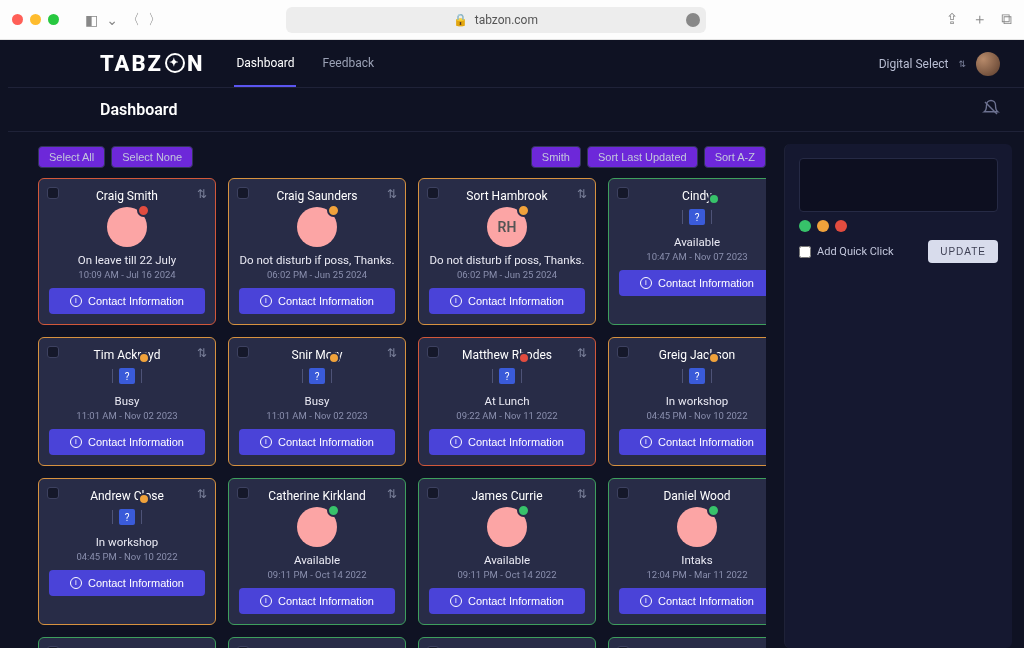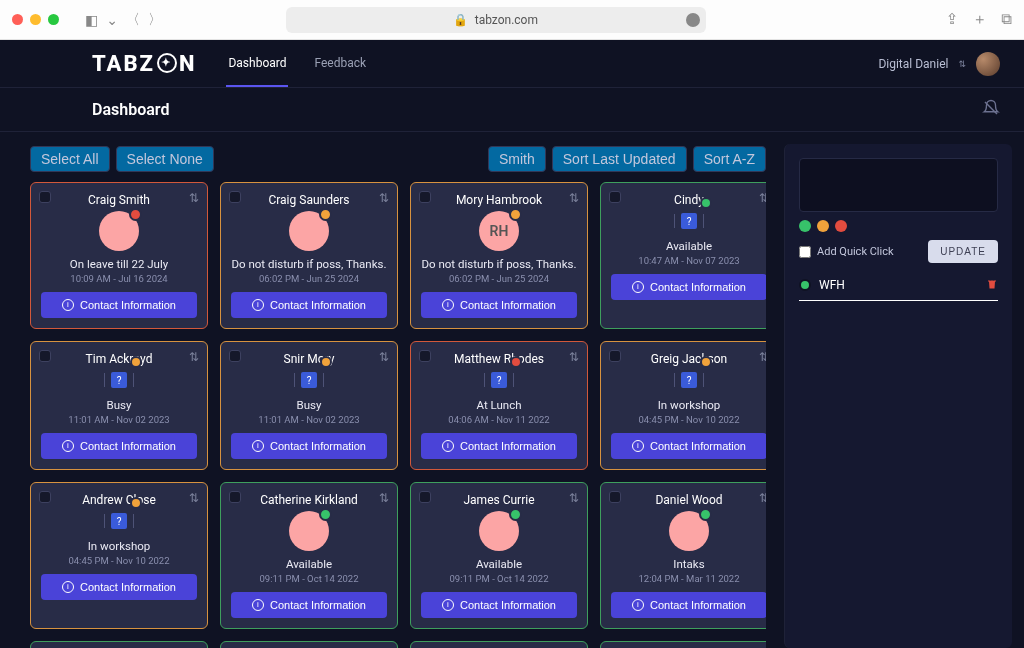--- a/index.html
+++ b/index.html
@@ -38,43 +38,43 @@
     align-items: center;
     justify-content: center;
     gap: 6px;
     font-size: 12px;
     color: #555;
     position: relative;
   }
   .address .pill { position:absolute; right:6px; width:14px;height:14px;border-radius:50%;background:#888; }
   .chrome-right { display:flex; gap:14px; margin-left:auto; color:#888; font-size:15px;}
   
-  .app { background:#0f1223; height:608px; color:#e6e6ee; overflow:hidden; }
+  .app { background:#0f1223; height:608px; color:#e6e6ee; overflow:hidden;padding-left:8px; }
   .topbar { display:flex; align-items:center; height:48px; padding:0 24px 0 92px; border-bottom:1px solid #1f2238; }
   .logo { font-weight:800; font-size:22px; letter-spacing:2px; color:#fff; display:flex; align-items:center; gap:2px;}
   .logo .bull { display:inline-flex; width:20px;height:20px;border:2.5px solid #fff;border-radius:50%; align-items:center;justify-content:center; font-size:11px; position:relative; top:-1px;}
   .tabs { display:flex; gap:24px; margin-left:30px; font-size:12px; }
   .tab { color:#9aa0b4; padding:15px 2px; cursor:pointer; }
   .tab.active { color:#fff; border-bottom:2px solid #5b55f0; }
   .acct { margin-left:auto; display:flex; align-items:center; gap:10px; font-size:12px; color:#b9bed3;}
   .acct .caret { font-size:9px; color:#7c829c;}
   .avatar-sm { width:24px;height:24px;border-radius:50%; background: radial-gradient(circle at 30% 30%, #b78a6a, #5a3c2c); }
   .subbar { display:flex; align-items:center; height:44px; padding:0 24px 0 92px; border-bottom:1px solid #1f2238; }
   .subbar h1 { font-size:16px; font-weight:600; color:#fff; }
   .bell { margin-left:auto; color:#6c7190; }
   .bell svg { width:18px;height:18px; }
 
   .content { display:flex; height:calc(608px - 92px); }
 
   .main { flex:1; padding:14px 14px 0 30px; overflow:hidden; display:flex; flex-direction:column; }
   .main-controls { display:flex; justify-content:space-between; align-items:center; margin-bottom:10px; }
   .btn-group { display:flex; gap:6px; }
   .small-btn {
-    background:#0369a1; border:1px solid #323757; color:#c3c7dc;
-    font-size:14px; padding:4px 10px; border-radius:4px; cursor:pointer;
+    background:#6d28d9; border:1px solid #323757; color:#c3c7dc;
+    font-size:11px; padding:4px 10px; border-radius:4px; cursor:pointer;
   }
   .grid {
     display:grid; grid-template-columns: repeat(4, 178px); gap:12px;
     overflow-y:auto; padding-bottom:12px;
   }
   .grid::-webkit-scrollbar{width:0;}
   .card {
     background:#282c47; border-radius:6px; padding:10px 10px 10px;
     display:flex; flex-direction:column; align-items:center;
     position:relative; border:1px solid transparent;
@@ -163,21 +163,21 @@
 <div class="app">
   <div class="topbar">
     <div class="logo">
       TABZ<span class="bull">✦</span>N
     </div>
     <div class="tabs">
       <div class="tab active">Dashboard</div>
       <div class="tab">Feedback</div>
     </div>
     <div class="acct">
-      <span>Digital Daniel</span>
+      <span>Digital Select</span>
       <span class="caret">⇅</span>
       <div class="avatar-sm"></div>
     </div>
   </div>
 
   <div class="subbar">
     <h1>Dashboard</h1>
     <div class="bell">
       <svg viewBox="0 0 24 24" fill="none" stroke="currentColor" stroke-width="1.8">
           <path d="M18 8a6 6 0 10-12 0c0 7-3 9-3 9h18s-3-2-3-9"></path>
@@ -227,21 +227,21 @@
     <div class="status">Do not disturb if poss, Thanks.</div>
     <div class="time">06:02 PM - Jun 25 2024</div>
     <button class="contact-btn">
       <span class="i">i</span>
       <span>Contact Information</span>
     </button>
           </div>
           <div class="card orange-b">
     <div class="check"></div>
     <div class="sort">⇅</div>
-    <div class="name">Mory Hambrook</div>
+    <div class="name">Sort Hambrook</div>
     <div class="avwrap">
       <div class="av av-img3">RH</div>
       <div class="status-dot sd-orange"></div>
     </div>
     <div class="status">Do not disturb if poss, Thanks.</div>
     <div class="time">06:02 PM - Jun 25 2024</div>
     <button class="contact-btn">
       <span class="i">i</span>
       <span>Contact Information</span>
     </button>
@@ -309,21 +309,21 @@
     <div class="name">Matthew Rhodes</div>
     <div class="noav-wrap">
       <div class="noav">
                 <span class="bar"></span>
                 <span class="sq">?</span>
                 <span class="bar"></span>
               </div>
       <div class="status-dot sd-red"></div>
     </div>
     <div class="status">At Lunch</div>
-    <div class="time">04:06 AM - Nov 11 2022</div>
+    <div class="time">09:22 AM - Nov 11 2022</div>
     <button class="contact-btn">
       <span class="i">i</span>
       <span>Contact Information</span>
     </button>
           </div>
           <div class="card orange-b">
     <div class="check"></div>
     <div class="sort">⇅</div>
     <div class="name">Greig Jackson</div>
     <div class="noav-wrap">
@@ -440,25 +440,16 @@
         <div class="d dr"></div>
       </div>
       <div class="quick-row">
         <label>
           <input type="checkbox" style="">
           <span>Add Quick Click</span>
         </label>
         <button class="update-btn">UPDATE</button>
       </div>
       <div id="status-list">
-          <div class="status-line">
-    <div class="sdot sd-green"></div>
-    <div class="lbl">WFH</div>
-    <div class="trash">
-      <svg width="12" height="12" viewBox="0 0 24 24" fill="currentColor">
-                <path d="M6 7h12l-1 14H7L6 7zm3-3h6l1 2H8l1-2zM4 7h16v-2H4v2z"></path>
-              </svg>
-    </div>
-          </div>
         </div>
     </div>
   </div>
 </div>
 
 </body></html>

